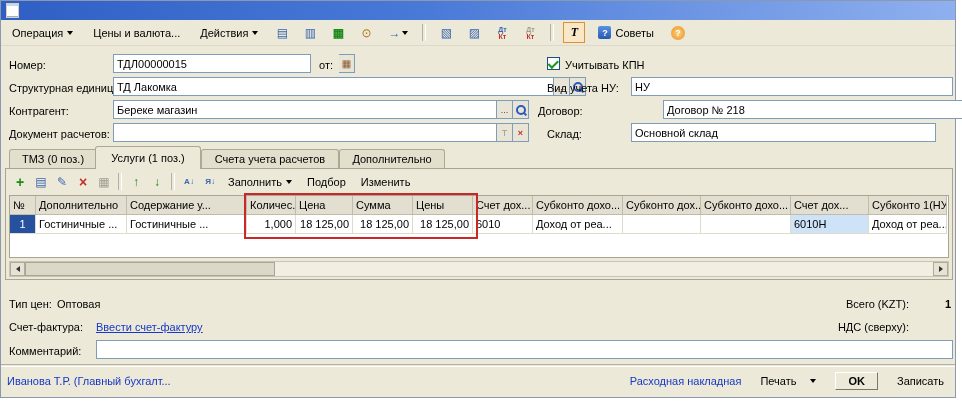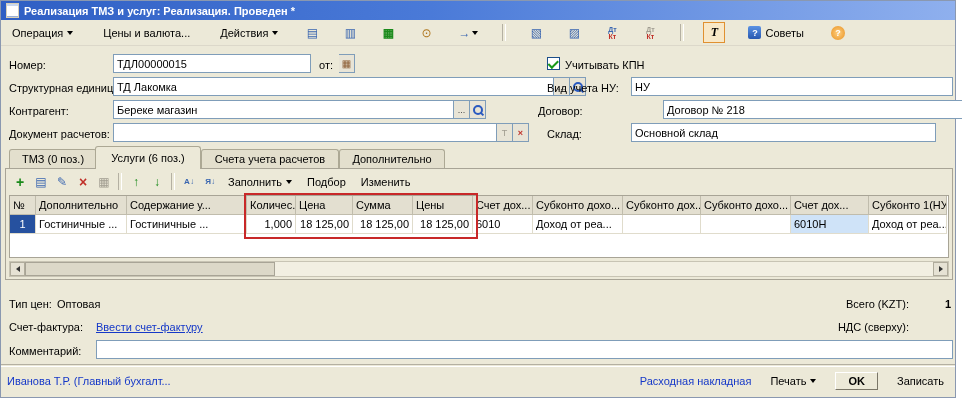--- a/index.html
+++ b/index.html
@@ -5,21 +5,21 @@
   html,body{margin:0;padding:0}
   .canvas{position:relative;width:962px;height:405px;background:#ffffff;font-family:"Liberation Sans",sans-serif;font-size:11px;color:#000;overflow:hidden}
   .window{position:absolute;left:0;top:0;width:956px;height:398px;background:#ece9d8;border:1px solid #8a98b0;box-sizing:border-box}
 
   
   .titlebar{position:absolute;left:0;top:0;width:100%;height:19px;background:linear-gradient(to right,#2f5fc4,#4a7ad8 45%,#8fb0ee);display:flex;align-items:center;gap:5px;padding:0 5px;box-sizing:border-box}
   .title-icon{flex:0 0 auto;width:11px;height:13px;background:#fff;border:1px solid #d8d0b8;box-shadow:inset 0 -1px 0 #9ab0d8, inset 0 2px 0 #c8d8f0}
   .title-text{color:#fff;font-weight:bold;white-space:nowrap;overflow:hidden}
 
   
-  .toolbar{position:absolute;left:0;top:19px;width:100%;height:26px;display:flex;align-items:center;gap:16px;padding:0 4px;box-sizing:border-box;border-bottom:1px solid #dcd8ca}
+  .toolbar{position:absolute;left:0;top:19px;width:100%;height:26px;display:flex;align-items:center;gap:6px;padding:0 4px;box-sizing:border-box;border-bottom:1px solid #dcd8ca}
   .tbtn{display:flex;align-items:center;gap:4px;height:21px;padding:0 6px;background:transparent;border:1px solid transparent;font:11px "Liberation Sans",sans-serif;color:#000;white-space:nowrap;cursor:default}
   .dd{width:0;height:0;border-left:3px solid transparent;border-right:3px solid transparent;border-top:4px solid #000}
   .ibtn{width:22px;height:21px;display:flex;align-items:center;justify-content:center;gap:2px;background:transparent;border:1px solid transparent;font-size:12px;padding:0;cursor:default}
   .ibtn.w{width:30px}
   .sep{width:2px;height:17px;border-left:1px solid #b4b0a2;border-right:1px solid #ffffff;margin:0 3px}
   .ic-green{color:#1a8a1a;font-weight:bold}
   .ic-blue{color:#3a66b0}
   .ic-red{color:#c03028;font-weight:bold}
   .ic-gray{color:#a09c90}
   .ic-orange{color:#b07820}
@@ -70,31 +70,30 @@
 
   
   .link{color:#1538c8;text-decoration:underline;cursor:default}
   .plain-link{color:#1538c8;cursor:default}
   .r-lbl{position:absolute;right:46px;height:16px;line-height:16px;white-space:nowrap}
   .r-val{position:absolute;right:4px;width:34px;height:16px;line-height:16px;text-align:right;font-weight:bold;overflow:hidden}
   .statusline{position:absolute;left:0;top:363px;width:100%;height:1px;border-top:1px solid #b4b0a2;border-bottom:1px solid #ffffff}
   .statusbar{position:absolute;left:0;top:366px;width:100%;height:28px;display:flex;align-items:center;padding:0 6px;box-sizing:border-box}
   .sb-right{margin-left:auto;display:flex;align-items:center;gap:14px}
   .okbtn{border:1px solid;border-color:#fff #7a7668 #7a7668 #fff;background:#ece9d8;padding:2px 12px;font:bold 11px "Liberation Sans",sans-serif;cursor:default}
-  .flatbtn{display:flex;align-items:center;gap:4px;background:transparent;border:1px solid transparent;font:11px "Liberation Sans",sans-serif;padding:2px 4px;cursor:default}
+  .flatbtn{display:flex;align-items:center;gap:14px;background:transparent;border:1px solid transparent;font:11px "Liberation Sans",sans-serif;padding:2px 4px;cursor:default}
 </style>
 </head>
 <body>
 
 <div class="canvas">
 <div class="window">
 
   <div class="titlebar">
     <span class="title-icon"></span>
-    <span class="title-text">Реализация ТМЗ и услуг: Реализация. Проведен *</span>
   </div>
 
   <div class="toolbar">
     <button class="tbtn">
           <span>Операция</span>
           <span class="dd"></span>
         </button>
     <button class="tbtn">
           <span>Цены и валюта...</span>
         </button>
@@ -174,21 +173,21 @@
     <button class="sbtn">
           <span class="mag"></span>
         </button>
   </div>
   <div class="lbl" style="left:546px;top:79px">Вид учета НУ:</div>
   <div class="inp-group" style="left:630px;top:76px;width:322px">
     <input class="inp" value="НУ" style="">
   </div>
 
   <div class="lbl" style="left:8px;top:102px">Контрагент:</div>
-  <div class="inp-group" style="left:112px;top:99px;width:373px">
+  <div class="inp-group" style="left:112px;top:99px;width:416px">
     <input class="inp" value="Береке магазин" style="">
     <button class="sbtn">
           <span>...</span>
         </button>
     <button class="sbtn">
           <span class="mag"></span>
         </button>
   </div>
   <div class="lbl" style="left:537px;top:102px">Договор:</div>
   <div class="inp-group" style="left:662px;top:99px;width:322px">
@@ -204,21 +203,21 @@
     <button class="sbtn">
           <span class="ic-red">×</span>
         </button>
   </div>
   <div class="lbl" style="left:546px;top:125px">Склад:</div>
   <div class="inp-group" style="left:630px;top:122px;width:305px">
     <input class="inp" value="Основной склад" style="">
   </div>
 
   <div class="tab" style="left:8px;width:88px"><span>ТМЗ (0 поз.)</span></div>
-  <div class="tab active" style="left:94px;width:106px"><span>Услуги (6 поз.)</span></div>
+  <div class="tab active" style="left:94px;width:106px"><span>Услуги (1 поз.)</span></div>
   <div class="tab" style="left:200px;width:138px"><span>Счета учета расчетов</span></div>
   <div class="tab" style="left:338px;width:106px"><span>Дополнительно</span></div>
 
   <div class="panel">
     <div class="cmdbar">
       <button class="cmd-ibtn">
             <span class="ic-green" style="font-size:14px">+</span>
           </button>
       <button class="cmd-ibtn">
             <span class="ic-blue">▤</span>

